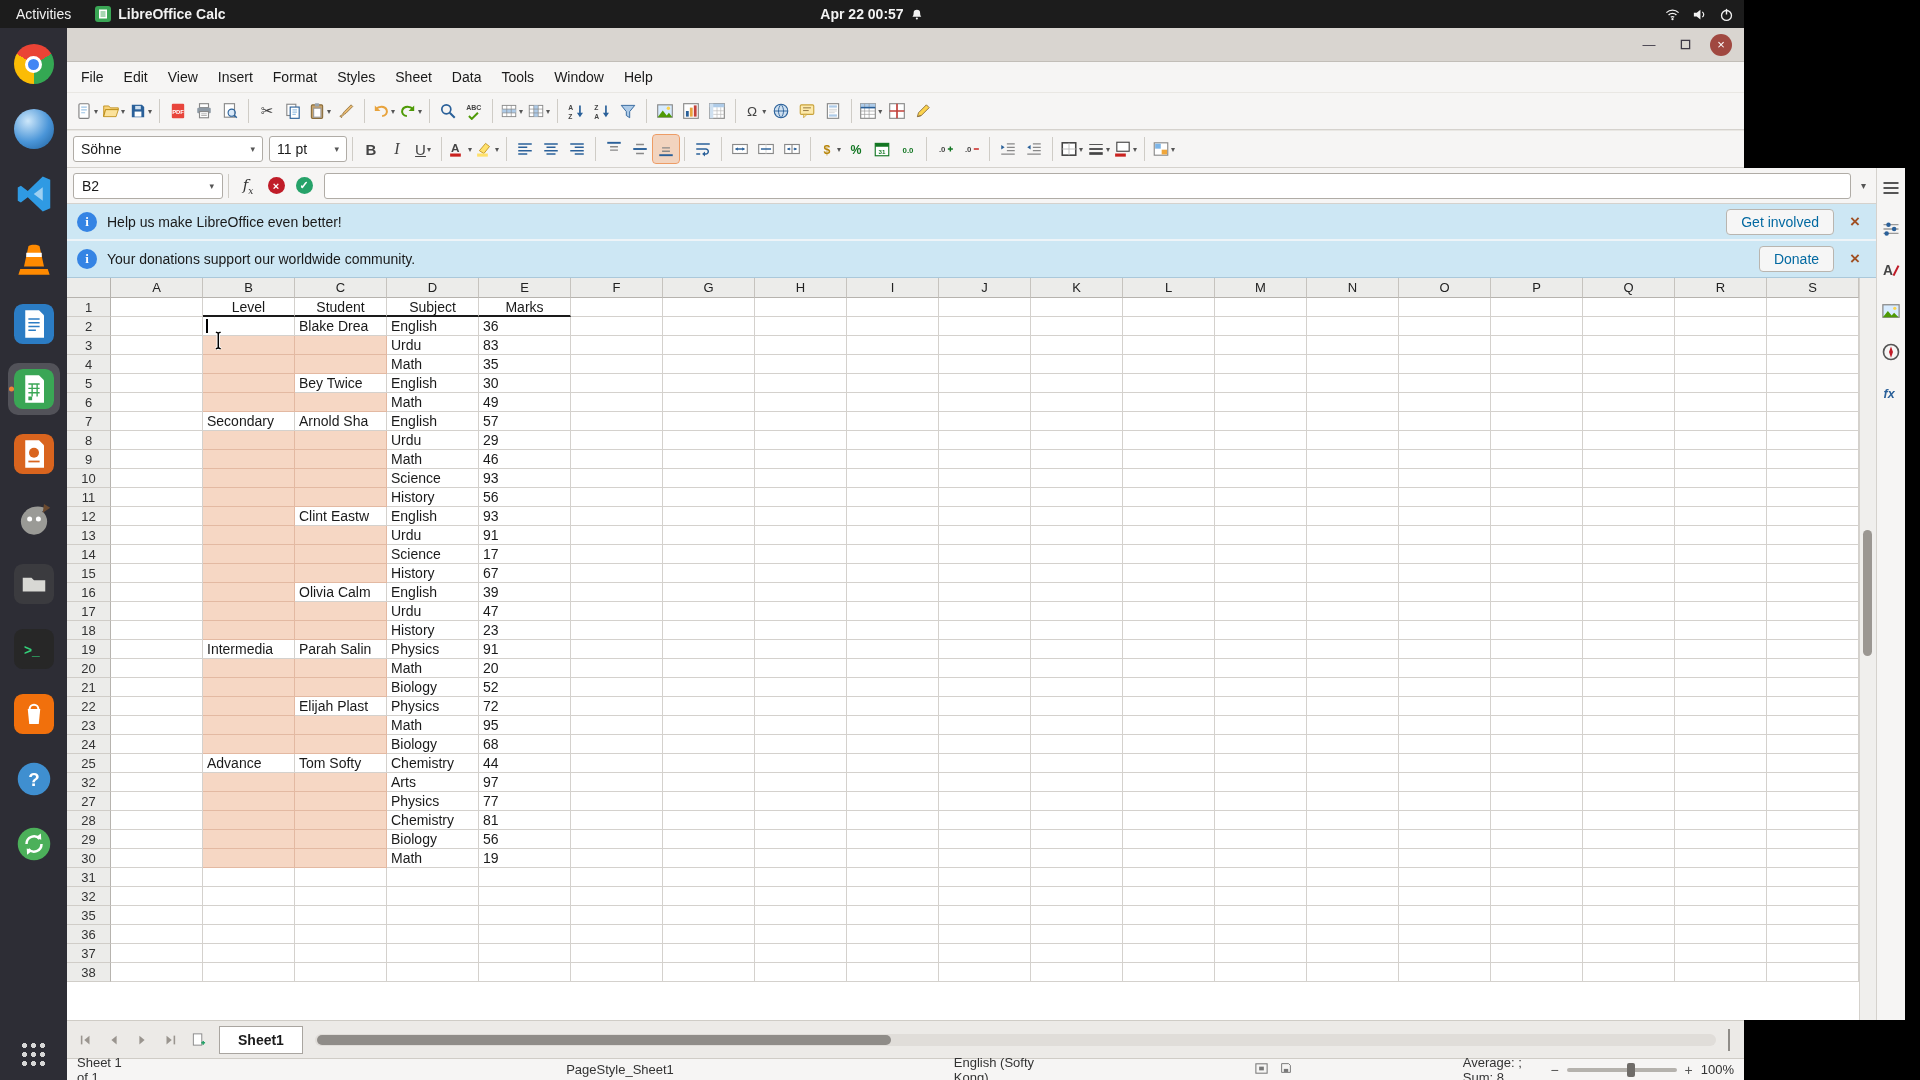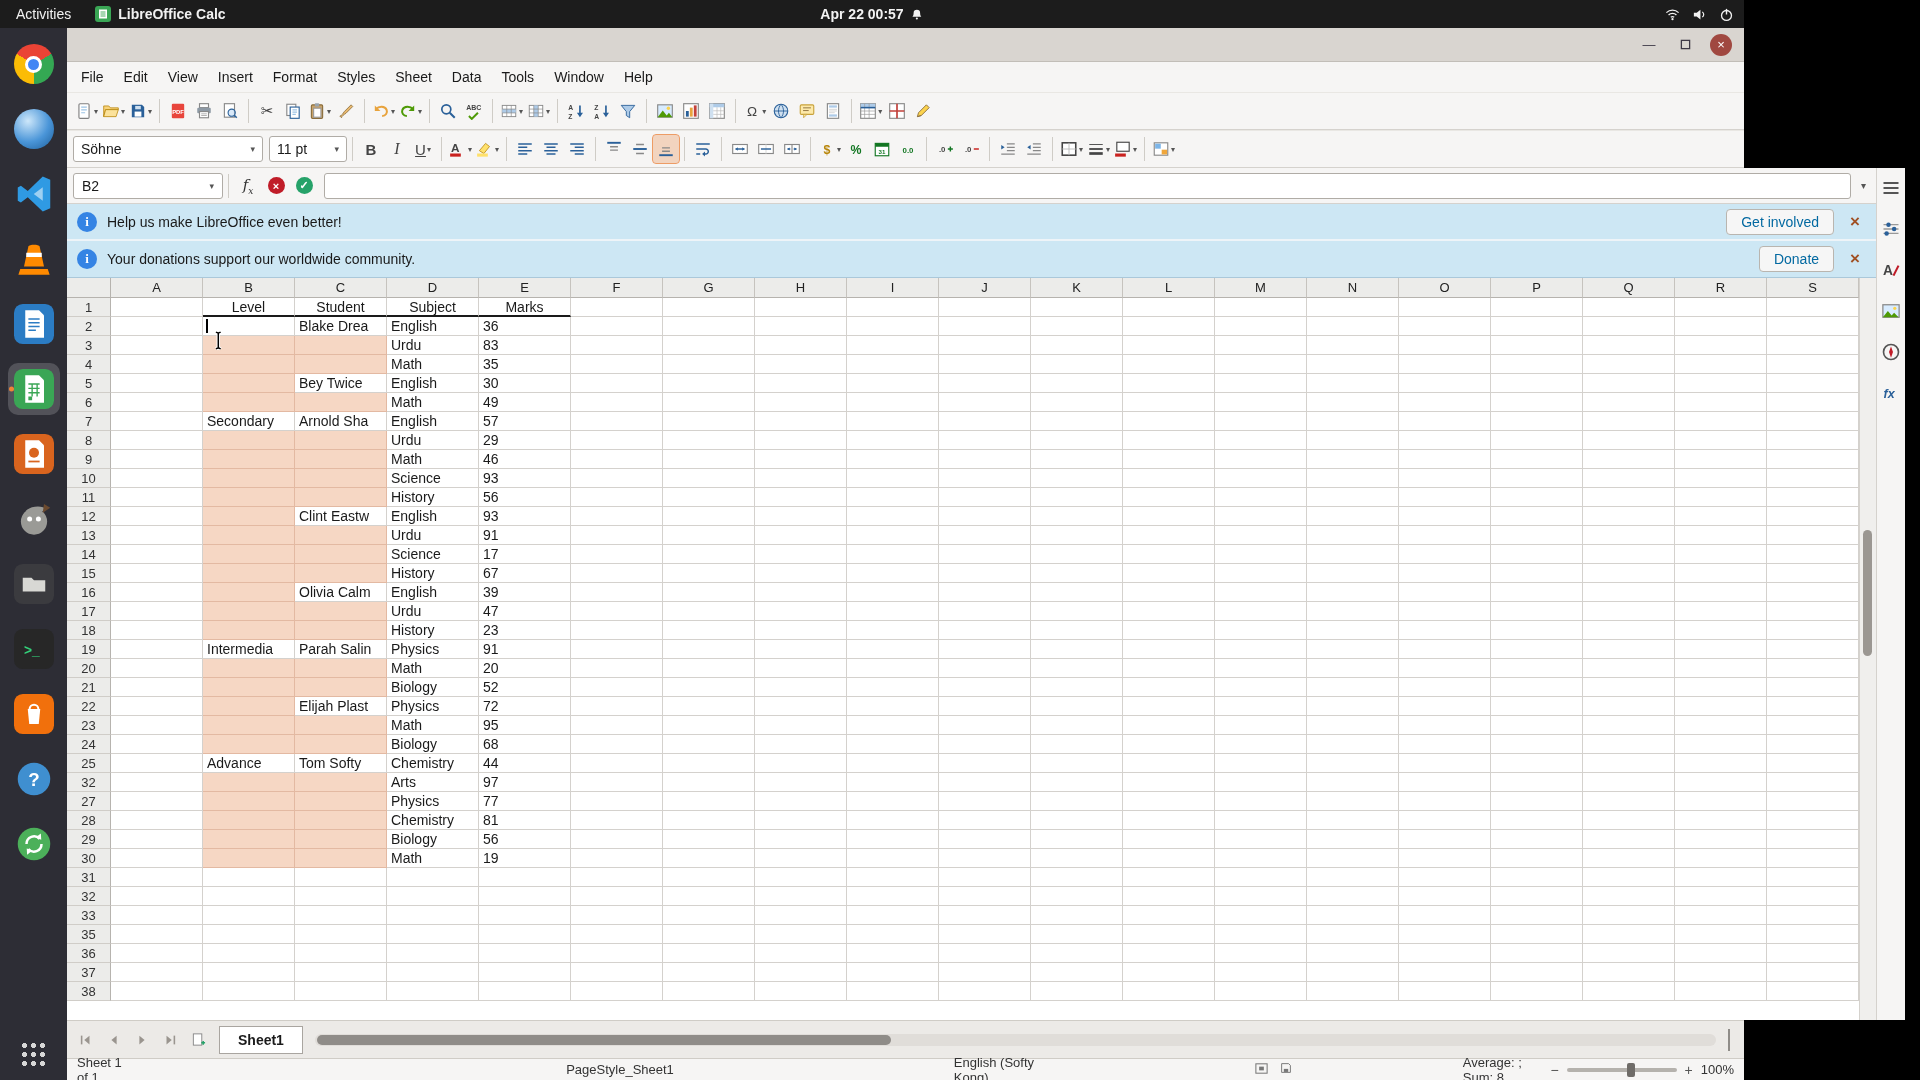--- a/index.html
+++ b/index.html
@@ -1621,42 +1621,20 @@
                     <div class="cell"></div>
                     <div class="cell"></div>
                     <div class="cell"></div>
                     <div class="cell"></div>
                     <div class="cell"></div>
                     <div class="cell"></div>
                     <div class="cell"></div>
                     <div class="cell"></div>
                   </div>
                   <div class="grow">
-                    <div class="rhead">33</div>
-                    <div class="cell"></div>
-                    <div class="cell"></div>
-                    <div class="cell"></div>
-                    <div class="cell"></div>
-                    <div class="cell"></div>
-                    <div class="cell"></div>
-                    <div class="cell"></div>
-                    <div class="cell"></div>
-                    <div class="cell"></div>
-                    <div class="cell"></div>
-                    <div class="cell"></div>
-                    <div class="cell"></div>
-                    <div class="cell"></div>
-                    <div class="cell"></div>
-                    <div class="cell"></div>
-                    <div class="cell"></div>
-                    <div class="cell"></div>
-                    <div class="cell"></div>
-                    <div class="cell"></div>
-                  </div>
-                  <div class="grow">
                     <div class="rhead">35</div>
                     <div class="cell"></div>
                     <div class="cell"></div>
                     <div class="cell"></div>
                     <div class="cell"></div>
                     <div class="cell"></div>
                     <div class="cell"></div>
                     <div class="cell"></div>
                     <div class="cell"></div>
                     <div class="cell"></div>

